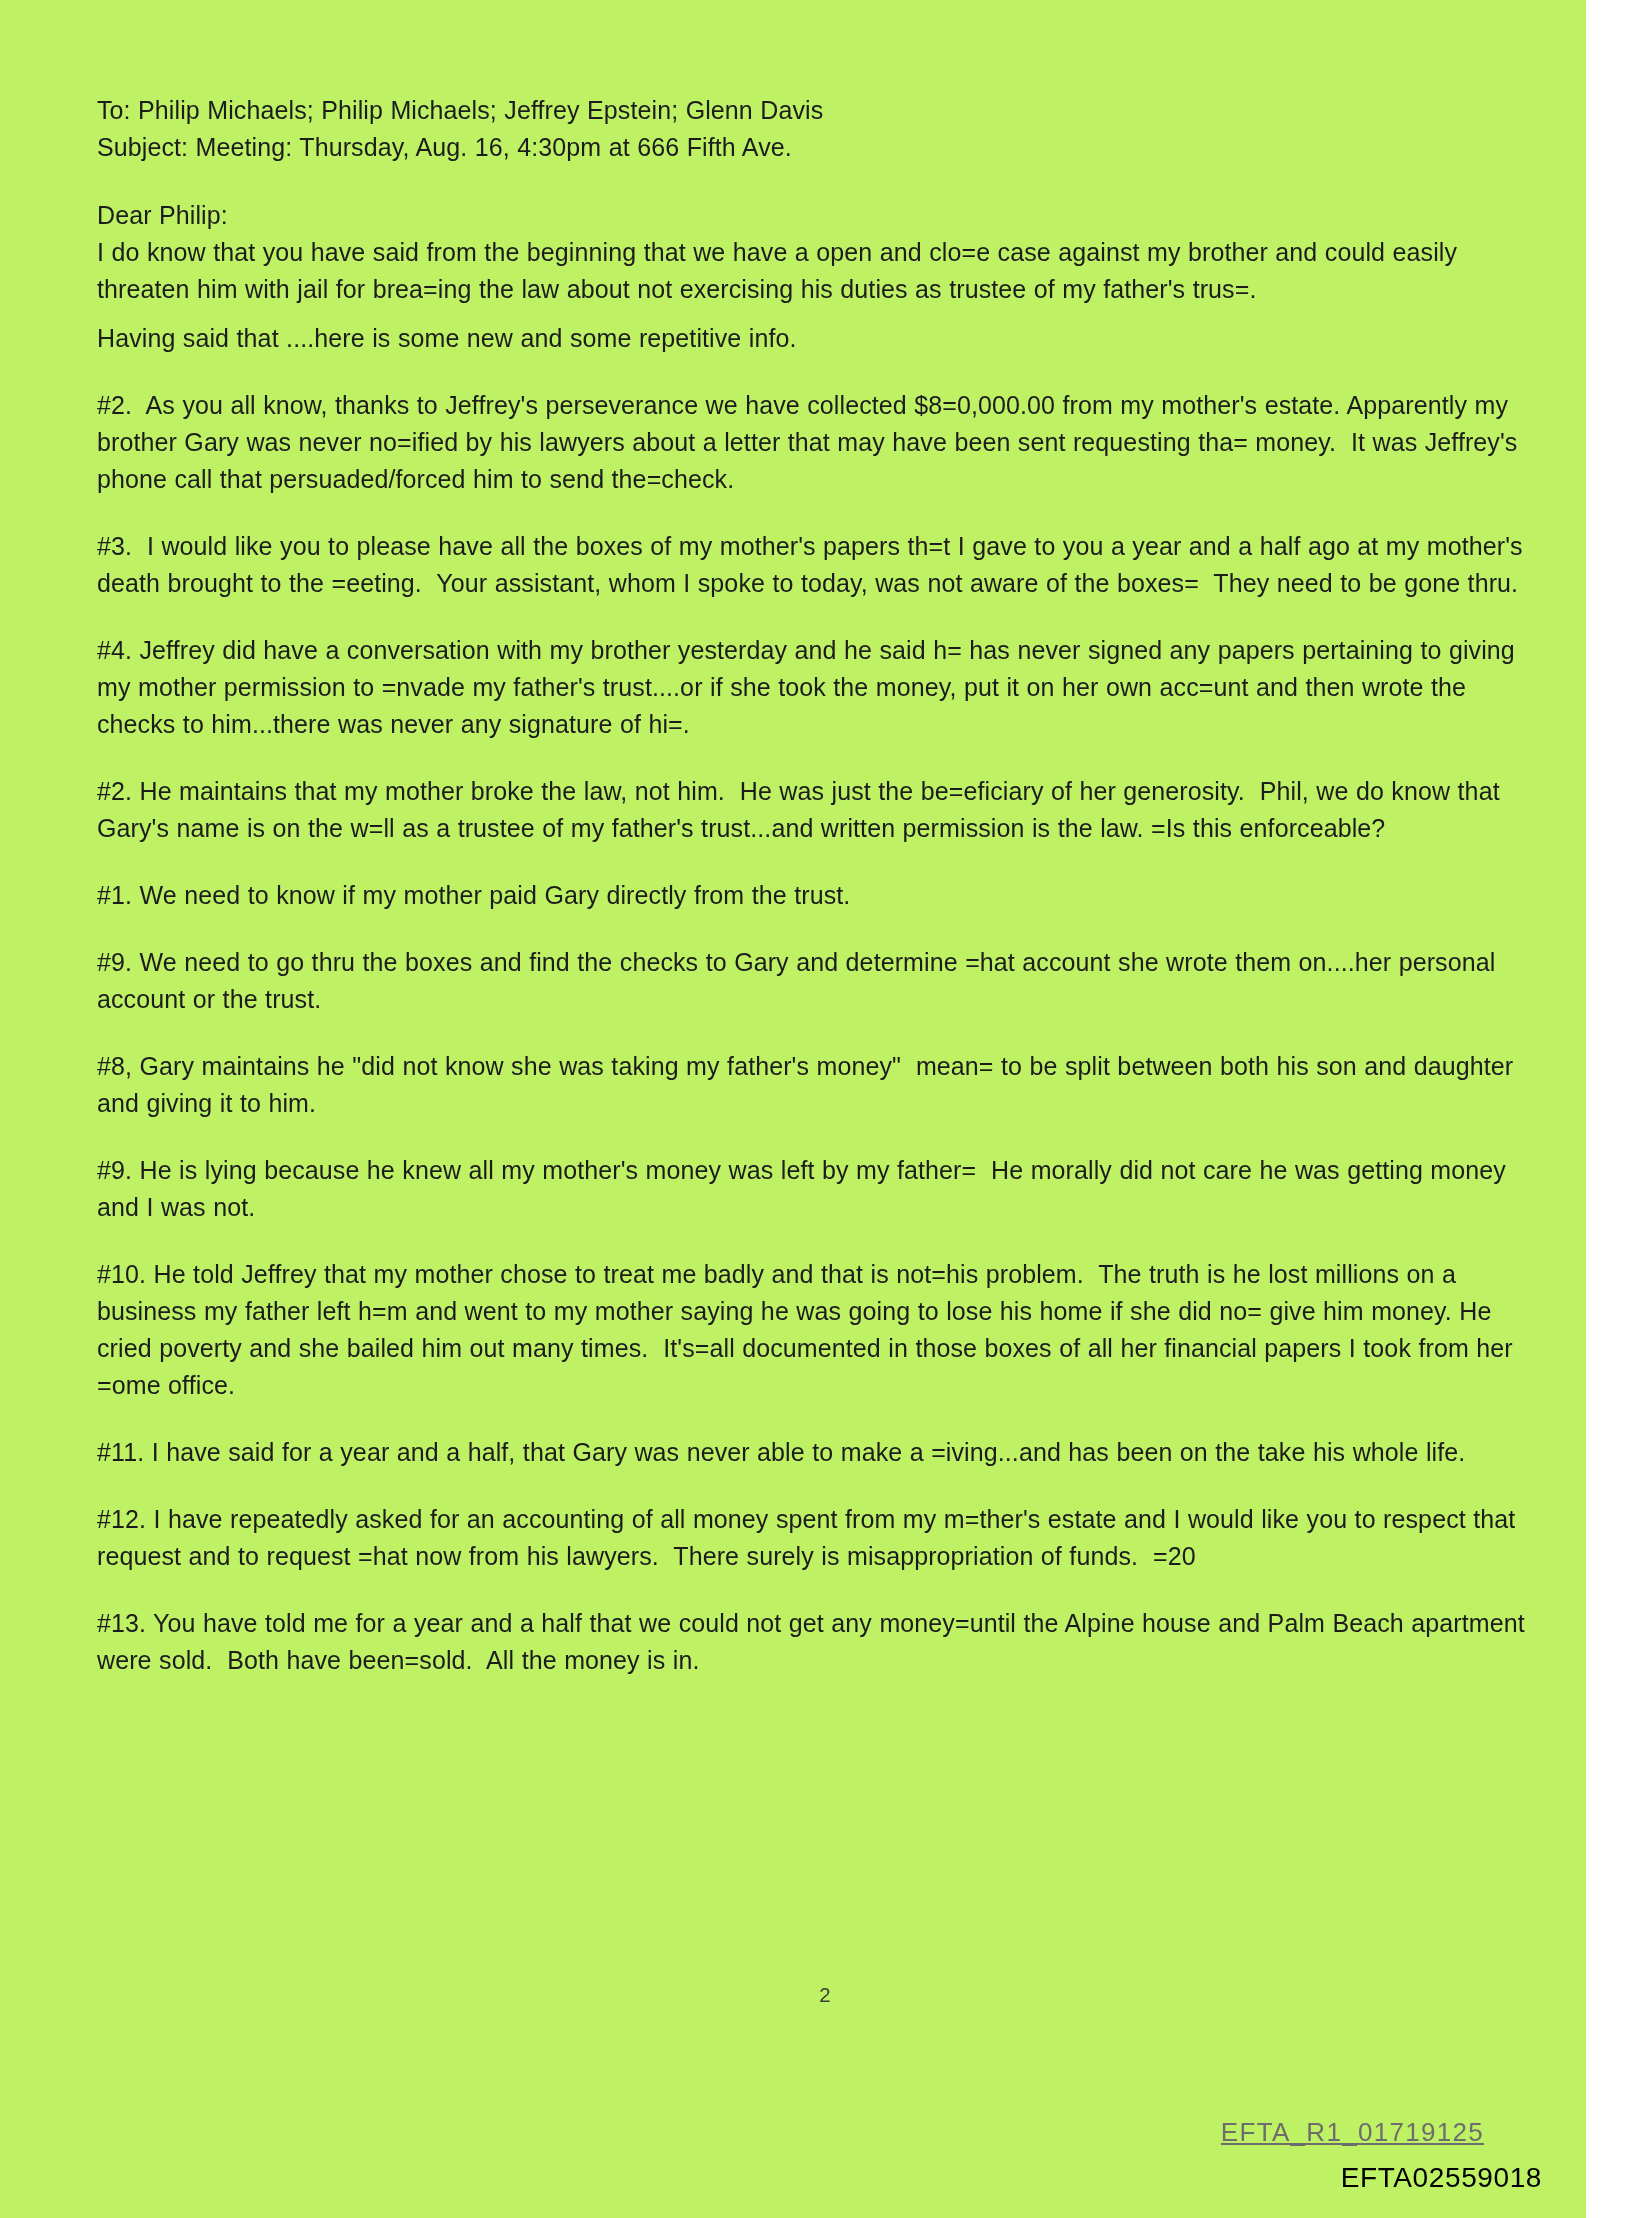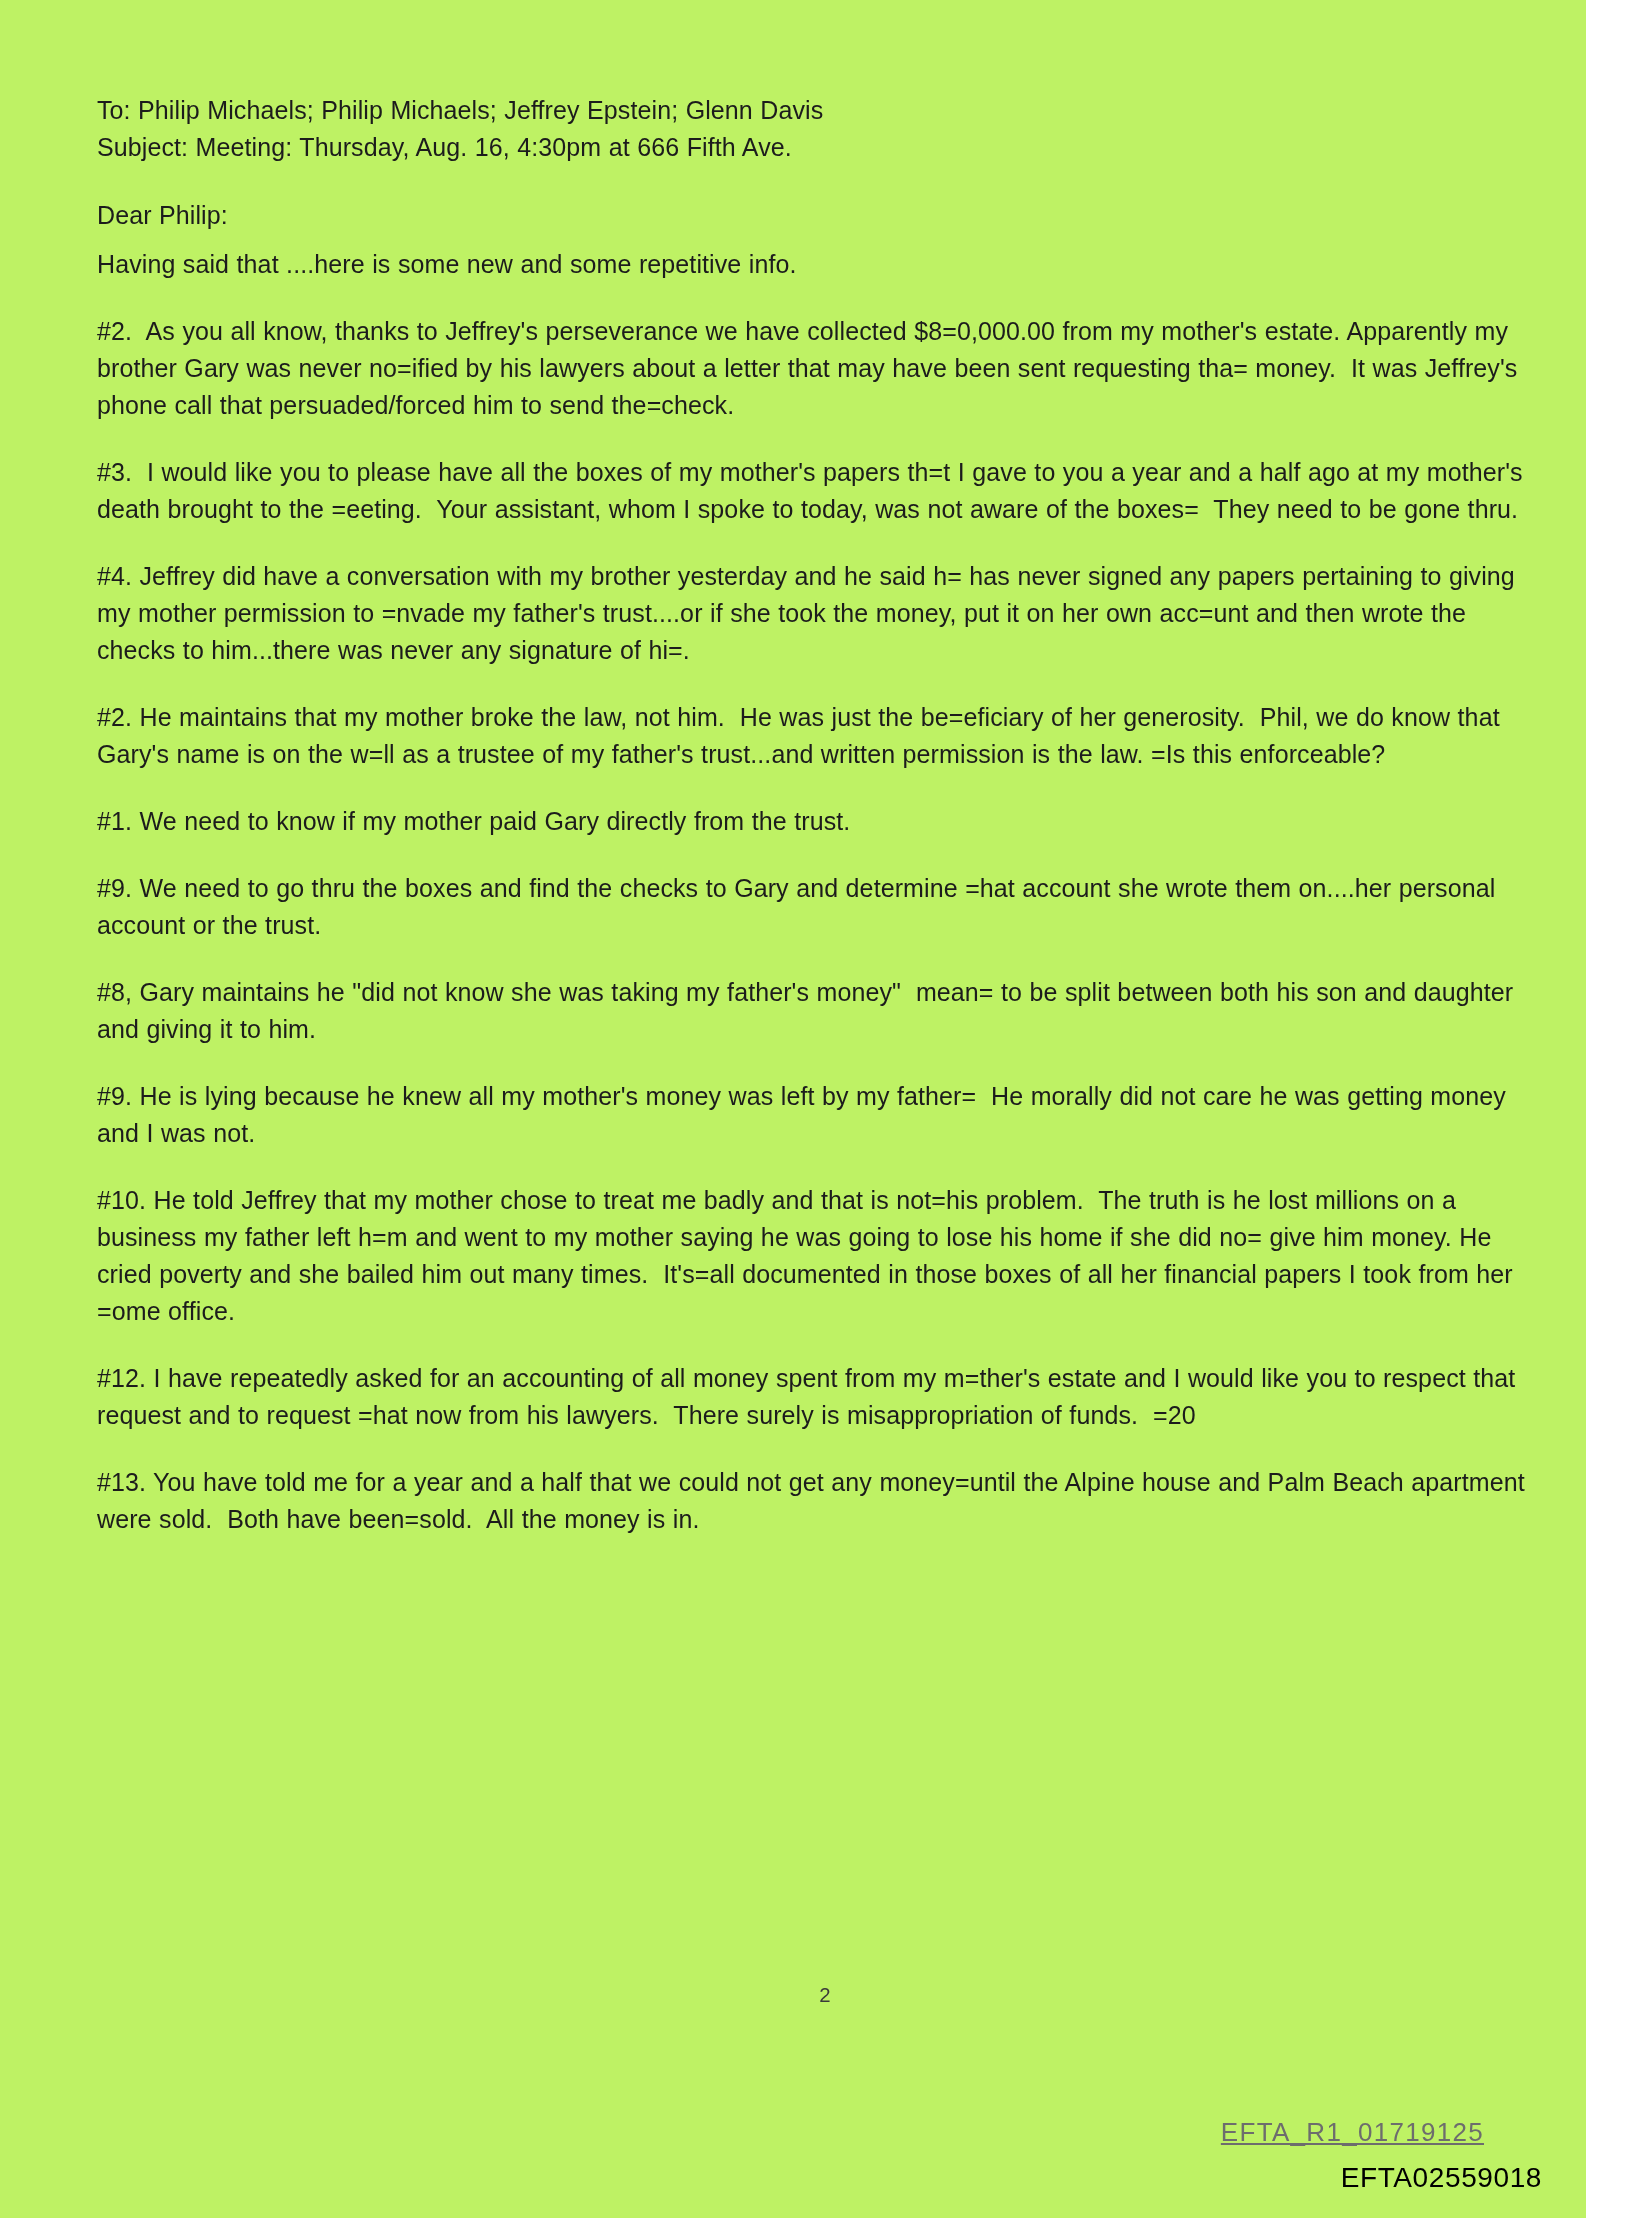--- a/index.html
+++ b/index.html
@@ -84,33 +84,35 @@
 
   <div class="doc-body">
 
     <div class="header-block">
       <div class="line">To: Philip Michaels; Philip Michaels; Jeffrey Epstein; Glenn Davis</div>
       <div class="line">Subject: Meeting: Thursday, Aug. 16, 4:30pm at 666 Fifth Ave.</div>
     </div>
 
     <div class="salutation-block">
       <div class="line">Dear Philip:</div>
+      <div class="para">I do know that you have said from the beginning that we have a open and clo=e case against my brother and could easily threaten him with jail for brea=ing the law about not exercising his duties as trustee of my father's trus=.</div>
     </div>
 
     <div class="para">Having said that ....here is some new and some repetitive info.</div>
 
     <div class="para">#2.  As you all know, thanks to Jeffrey's perseverance we have collected $8=0,000.00 from my mother's estate. Apparently my brother Gary was never no=ified by his lawyers about a letter that may have been sent requesting tha= money.  It was Jeffrey's phone call that persuaded/forced him to send the=check.</div>
     <div class="para">#3.  I would like you to please have all the boxes of my mother's papers th=t I gave to you a year and a half ago at my mother's death brought to the =eeting.  Your assistant, whom I spoke to today, was not aware of the boxes=  They need to be gone thru.</div>
     <div class="para">#4. Jeffrey did have a conversation with my brother yesterday and he said h= has never signed any papers pertaining to giving my mother permission to =nvade my father's trust....or if she took the money, put it on her own acc=unt and then wrote the checks to him...there was never any signature of hi=.</div>
     <div class="para">#2. He maintains that my mother broke the law, not him.  He was just the be=eficiary of her generosity.  Phil, we do know that Gary's name is on the w=ll as a trustee of my father's trust...and written permission is the law. =Is this enforceable?</div>
     <div class="para">#1. We need to know if my mother paid Gary directly from the trust.</div>
     <div class="para">#9. We need to go thru the boxes and find the checks to Gary and determine =hat account she wrote them on....her personal account or the trust.</div>
     <div class="para">#8, Gary maintains he "did not know she was taking my father's money"  mean= to be split between both his son and daughter and giving it to him.</div>
     <div class="para">#9. He is lying because he knew all my mother's money was left by my father=  He morally did not care he was getting money and I was not.</div>
     <div class="para">#10. He told Jeffrey that my mother chose to treat me badly and that is not=his problem.  The truth is he lost millions on a business my father left h=m and went to my mother saying he was going to lose his home if she did no= give him money. He cried poverty and she bailed him out many times.  It's=all documented in those boxes of all her financial papers I took from her =ome office.</div>
+    <div class="para">#11. I have said for a year and a half, that Gary was never able to make a =iving...and has been on the take his whole life.</div>
     <div class="para">#12. I have repeatedly asked for an accounting of all money spent from my m=ther's estate and I would like you to respect that request and to request =hat now from his lawyers.  There surely is misappropriation of funds.  =20</div>
     <div class="para">#13. You have told me for a year and a half that we could not get any money=until the Alpine house and Palm Beach apartment were sold.  Both have been=sold.  All the money is in.</div>
 
   </div>
 
   <div class="page-number">2</div>
 
   <div class="bates-top">EFTA_R1_01719125</div>
   <div class="bates-bottom">EFTA02559018</div>
 

